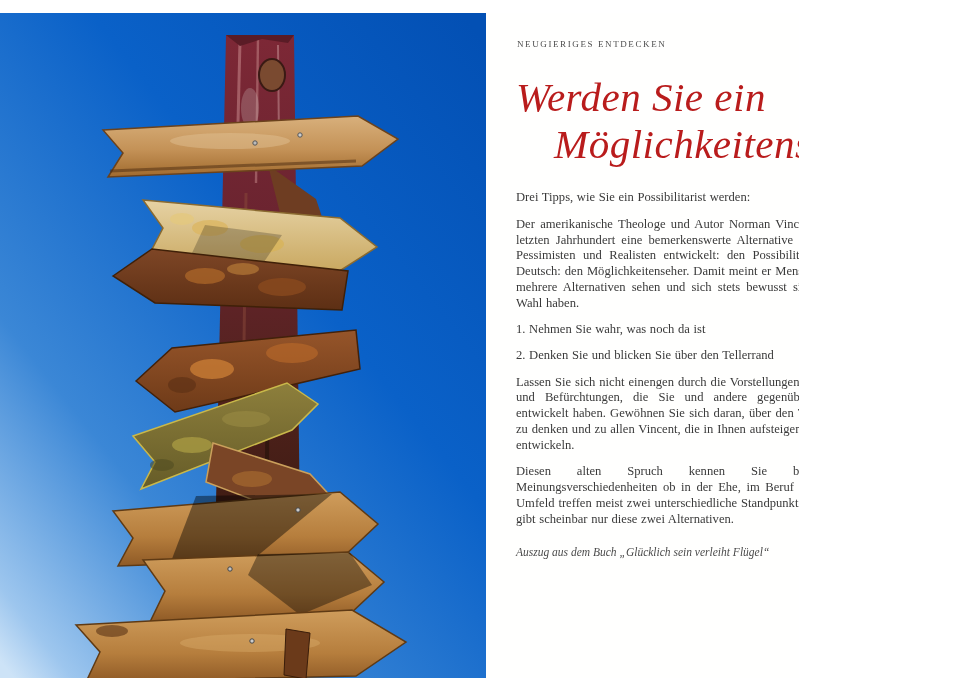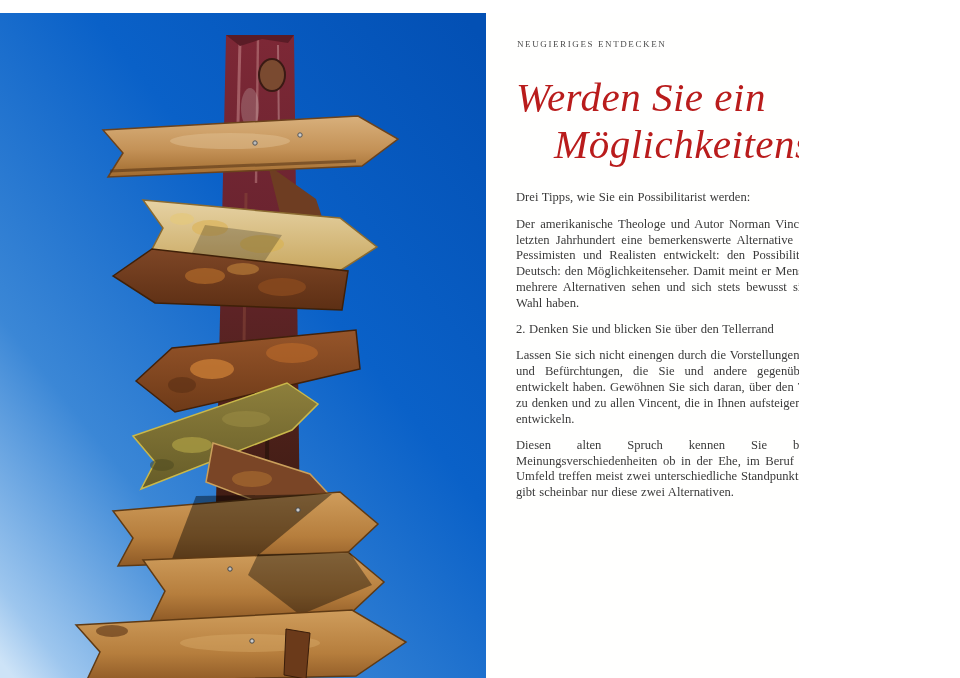--- a/index.html
+++ b/index.html
@@ -194,20 +194,22 @@
     <div class="eyebrow">NEUGIERIGES ENTDECKEN</div>
 
     <h1 class="title">
       <span class="t1">Werden Sie ein</span>
       <span class="t2">Möglichkeitenseher</span>
     </h1>
 
     <div class="bodytext">
       <p>Drei Tipps, wie Sie ein Possibilitarist werden:</p>
       <p>Der amerikanische Theologe und Autor Norman Vincent Peale hat im letzten Jahrhundert eine bemerkenswerte Alternative zum Optimisten, Pessimisten und Realisten entwickelt: den Possibilitaristen oder auf Deutsch: den Möglichkeitenseher. Damit meint er Menschen, die immer mehrere Alternativen sehen und sich stets bewusst sind, dass sie die Wahl haben.</p>
+      <p>1. Nehmen Sie wahr, was noch da ist</p>
       <p>2. Denken Sie und blicken Sie über den Tellerrand</p>
       <p>Lassen Sie sich nicht einengen durch die Vorstellungen, Überzeugungen und Befürchtungen, die Sie und andere gegenüber der Zukunft entwickelt haben. Gewöhnen Sie sich daran, über den Tellerrand hinaus zu denken und zu allen Vincent, die in Ihnen aufsteigen, Alternativen zu entwickeln.</p>
       <p>Diesen alten Spruch kennen Sie bestimmt. Bei Meinungsverschiedenheiten ob in der Ehe, im Beruf oder im anderen Umfeld treffen meist zwei unterschiedliche Standpunkte aufeinander. Es gibt scheinbar nur diese zwei Alternativen.</p>
     </div>
 
+    <p class="credit">Auszug aus dem Buch „Glücklich sein verleiht Flügel“</p>
 
   </section>
 </div>
 
 </body></html>

